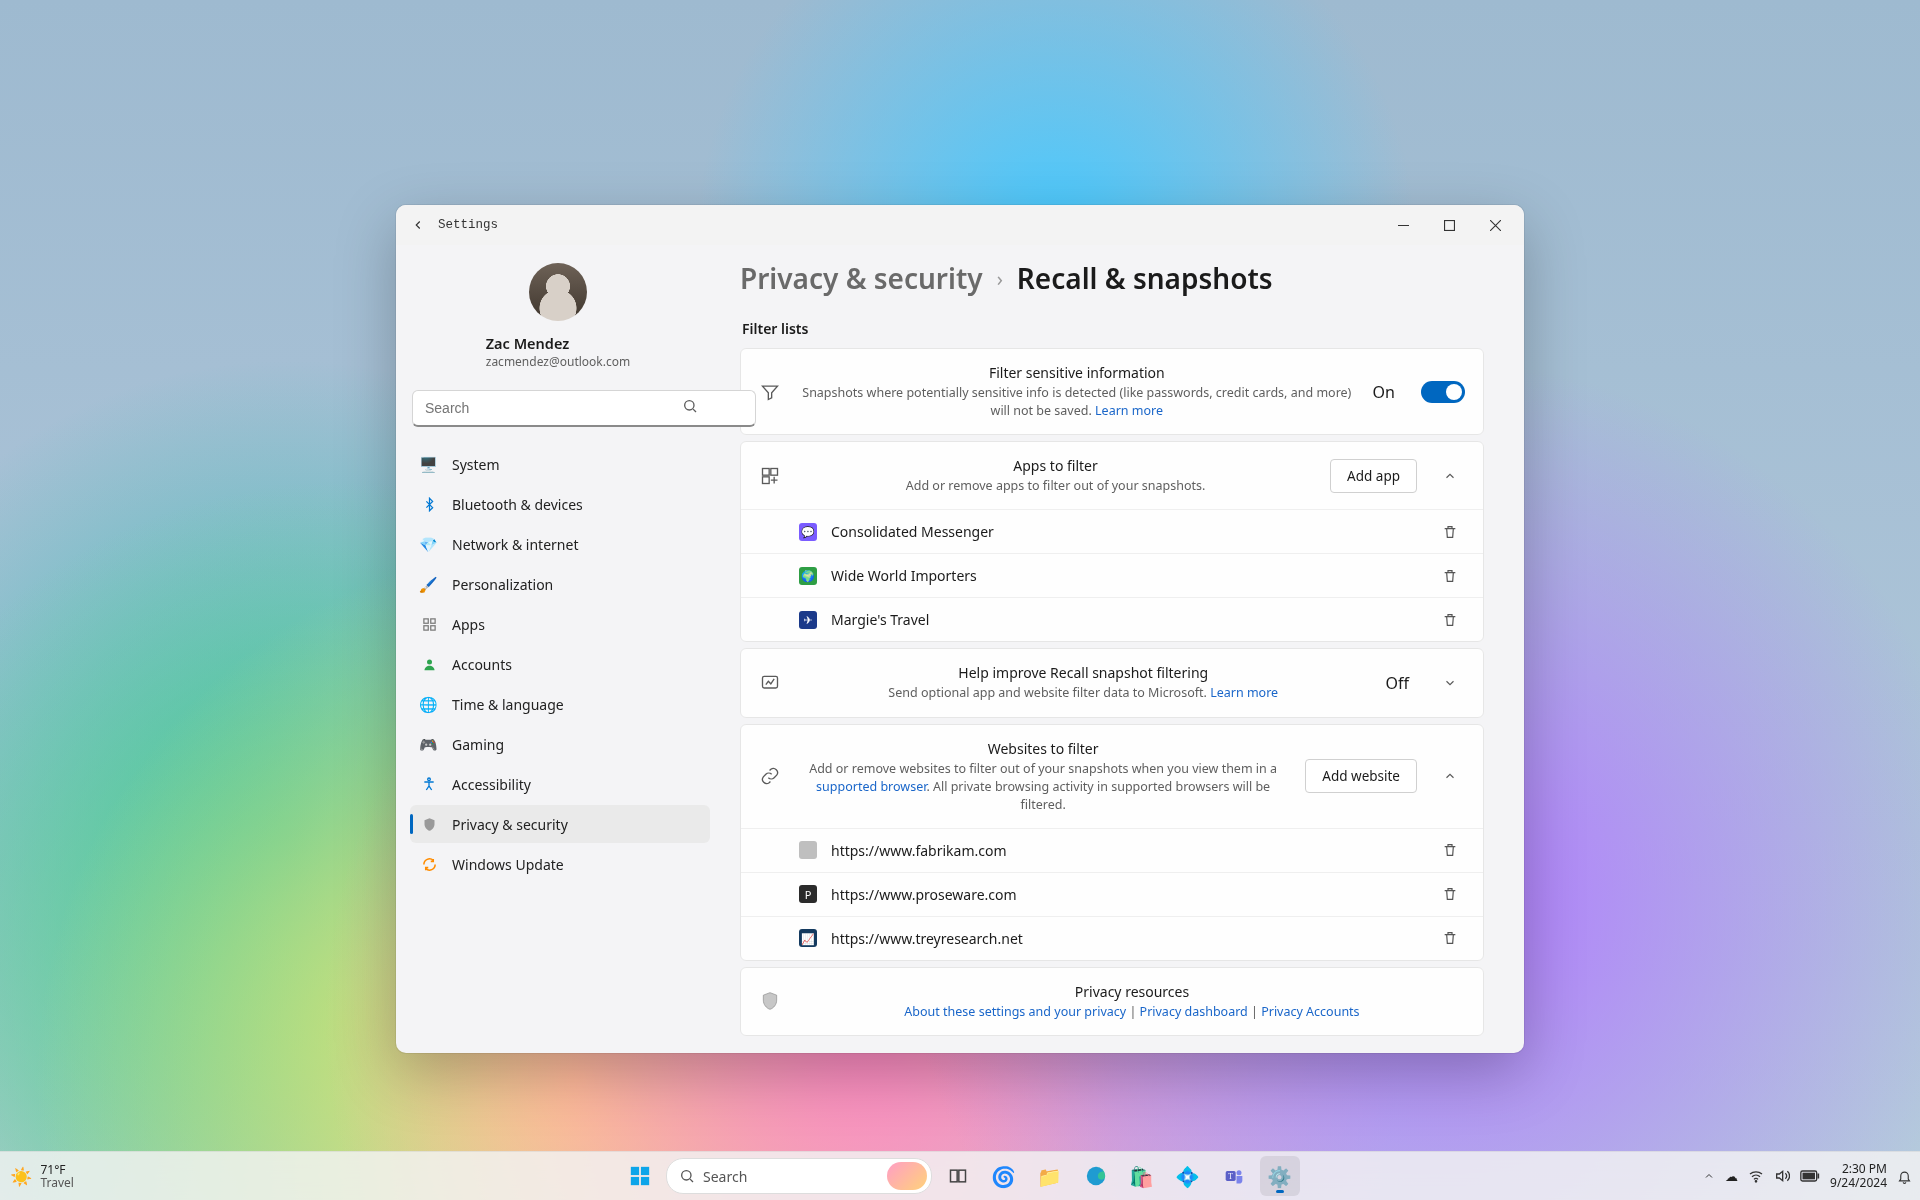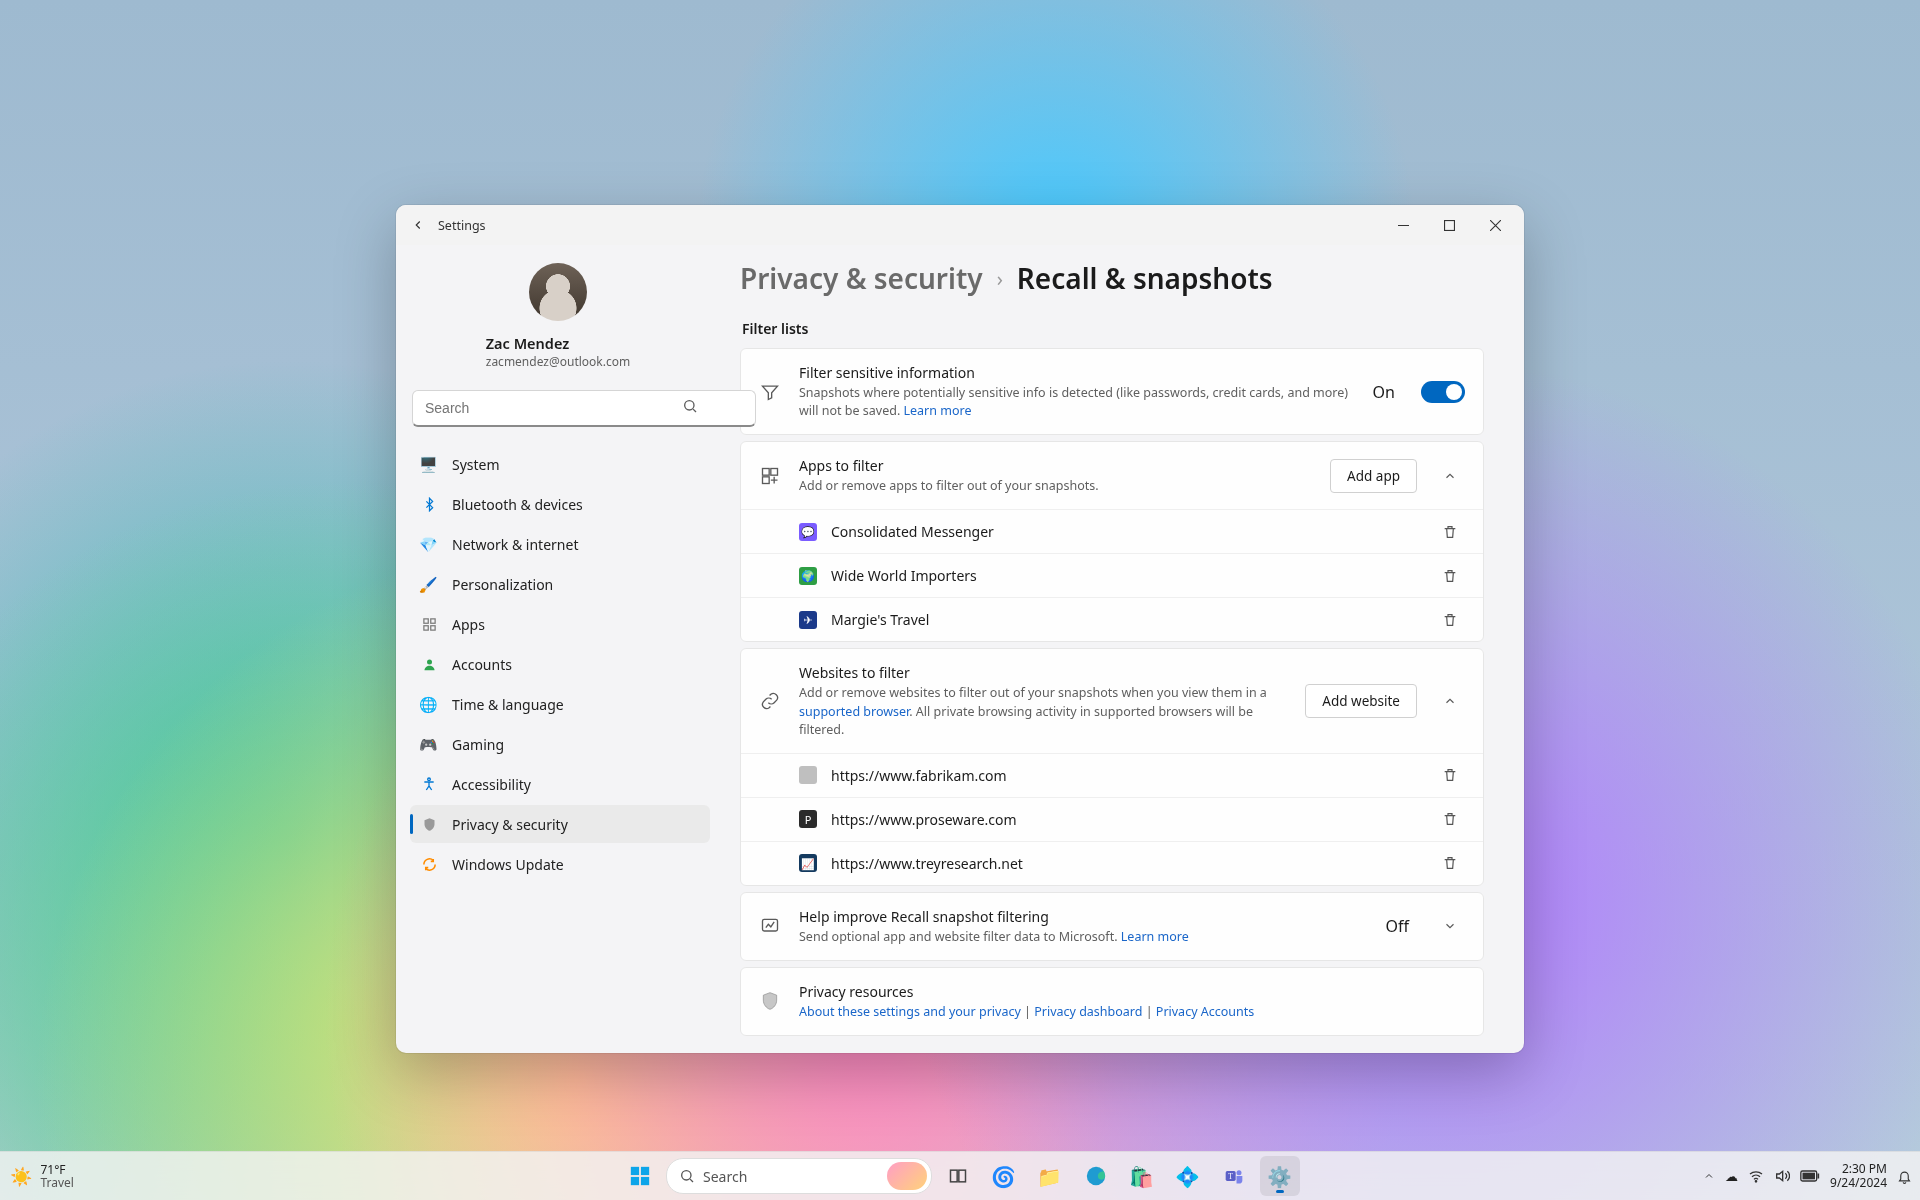--- a/index.html
+++ b/index.html
@@ -39,21 +39,21 @@
     border-radius:10px;
     box-shadow:0 20px 60px rgba(0,0,0,.25),0 0 0 1px rgba(0,0,0,.06);
     display:flex;flex-direction:column;overflow:hidden;
   }
   .titlebar{
     height:40px;display:flex;align-items:center;padding:0 6px 0 8px;
     background:var(--titlebar);
     font-size:12.5px;color:#333;
   }
   .titlebar .back{width:28px;height:28px;display:flex;align-items:center;justify-content:center;border-radius:5px;}
-  .titlebar .title{margin-left:6px;}
+  .titlebar .title{margin-left:6px;font-family:Liberation Mono, monospace;}
   .titlebar .spacer{flex:1;}
   .winbtn{width:46px;height:40px;display:flex;align-items:center;justify-content:center;}
 
   .window-body{flex:1;display:flex;min-height:0;}
 
   
   .sidebar{width:300px;padding:14px 10px 10px 14px;display:flex;flex-direction:column;gap:6px;}
   .user-row{display:flex;align-items:center;gap:12px;padding:4px 6px 10px 2px;flex-direction:column;}
   .avatar{width:58px;height:58px;border-radius:50%;background:#888 center/cover;
     background:radial-gradient(circle at 50% 40%, #d8d0c8 0 26%, transparent 27%),
@@ -86,21 +86,21 @@
   .bc-parent{font-size:28px;font-weight:600;color:#6a6a6a;}
   .bc-sep{color:#9a9a9a;font-size:20px;}
   .bc-current{font-size:28px;font-weight:600;}
   .section-title{font-size:14px;font-weight:600;margin:0 0 10px 2px;}
 
   .card{
     background:var(--card-bg);border:1px solid var(--card-border);border-radius:6px;
     margin-bottom:6px;
   }
   .row{
-    display:flex;align-items:center;padding:14px 18px;gap:18px;
+    display:flex;align-items:center;padding:14px 18px;gap:18px;text-align:center;
   }
   .row + .row, .subrow + .subrow, .row + .subrow{border-top:1px solid #efefef;}
   .row-ico{width:22px;height:22px;color:#5a5a5a;display:flex;align-items:center;justify-content:center;flex:none;}
   .row-text{flex:1;min-width:0;}
   .row-title{font-size:14px;}
   .row-desc{font-size:12.5px;color:var(--text-sub);margin-top:2px;line-height:1.45;}
   .row-desc a{color:var(--link);text-decoration:none;}
   .status-label{font-size:16px;margin-right:8px;}
   .toggle{
     width:44px;height:22px;border-radius:11px;background:var(--accent);position:relative;flex:none;
@@ -350,20 +350,44 @@
                 <path d="M4 7h16M9 7V4h6v3m-8 0 1 13h8l1-13"></path>
               </svg>
           </div>
         </div>
       </div>
 
       <div class="card">
         <div class="row">
           <div class="row-ico">
             <svg width="20" height="20" viewBox="0 0 24 24" fill="none" stroke="currentColor" stroke-width="1.6">
+                <rect x="3" y="4" width="18" height="14" rx="2"></rect>
+                <path d="m7 14 3-4 3 3 4-6"></path>
+              </svg>
+          </div>
+          <div class="row-text">
+            <div class="row-title">Help improve Recall snapshot filtering</div>
+            <div class="row-desc">
+              <span>Send optional app and website filter data to Microsoft.</span>
+              <a href="#">Learn more</a>
+            </div>
+          </div>
+          <span class="status-label">Off</span>
+          <div class="chev">
+            <svg width="14" height="14" viewBox="0 0 24 24" fill="none" stroke="currentColor" stroke-width="2">
+                <path d="M6 9l6 6 6-6"></path>
+              </svg>
+          </div>
+        </div>
+      </div>
+
+      <div class="card">
+        <div class="row">
+          <div class="row-ico">
+            <svg width="20" height="20" viewBox="0 0 24 24" fill="none" stroke="currentColor" stroke-width="1.6">
                 <path d="M10 14a5 5 0 0 0 7 0l3-3a5 5 0 0 0-7-7l-1.5 1.5"></path>
                 <path d="M14 10a5 5 0 0 0-7 0l-3 3a5 5 0 0 0 7 7l1.5-1.5"></path>
               </svg>
           </div>
           <div class="row-text">
             <div class="row-title">Websites to filter</div>
             <div class="row-desc">
               <span>Add or remove websites to filter out of your snapshots when you view them in a </span><a href="#">supported browser</a><span>. All private browsing activity in supported browsers will be filtered.</span>
             </div>
           </div>
@@ -393,44 +417,20 @@
                 <path d="M4 7h16M9 7V4h6v3m-8 0 1 13h8l1-13"></path>
               </svg>
           </div>
         </div>
         <div class="subrow">
           <div class="app-ico" style="background:#143a5f">📈</div>
           <div style="flex:1">https://www.treyresearch.net</div>
           <div class="trash">
             <svg width="16" height="16" viewBox="0 0 24 24" fill="none" stroke="currentColor" stroke-width="1.8">
                 <path d="M4 7h16M9 7V4h6v3m-8 0 1 13h8l1-13"></path>
-              </svg>
-          </div>
-        </div>
-      </div>
-
-      <div class="card">
-        <div class="row">
-          <div class="row-ico">
-            <svg width="20" height="20" viewBox="0 0 24 24" fill="none" stroke="currentColor" stroke-width="1.6">
-                <rect x="3" y="4" width="18" height="14" rx="2"></rect>
-                <path d="m7 14 3-4 3 3 4-6"></path>
-              </svg>
-          </div>
-          <div class="row-text">
-            <div class="row-title">Help improve Recall snapshot filtering</div>
-            <div class="row-desc">
-              <span>Send optional app and website filter data to Microsoft.</span>
-              <a href="#">Learn more</a>
-            </div>
-          </div>
-          <span class="status-label">Off</span>
-          <div class="chev">
-            <svg width="14" height="14" viewBox="0 0 24 24" fill="none" stroke="currentColor" stroke-width="2">
-                <path d="M6 9l6 6 6-6"></path>
               </svg>
           </div>
         </div>
       </div>
 
       <div class="card">
         <div class="row">
           <div class="row-ico">
             <svg width="20" height="20" viewBox="0 0 24 24" fill="#c7c7c7" stroke="#8a8a8a" stroke-width="0.8">
                 <path d="M12 2l8 3v6c0 5-3.4 9.5-8 11-4.6-1.5-8-6-8-11V5l8-3z"></path>

